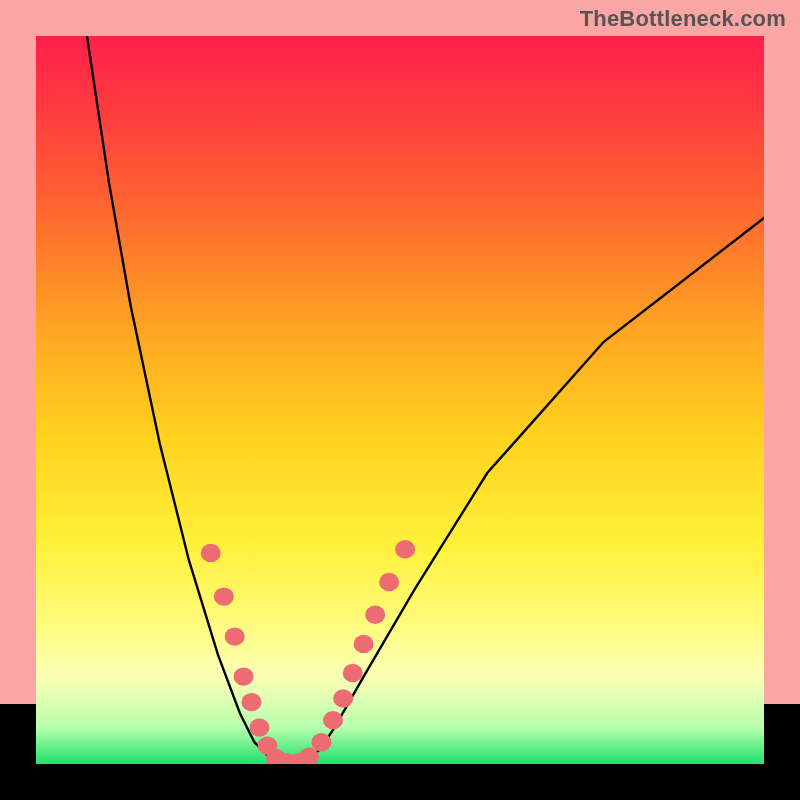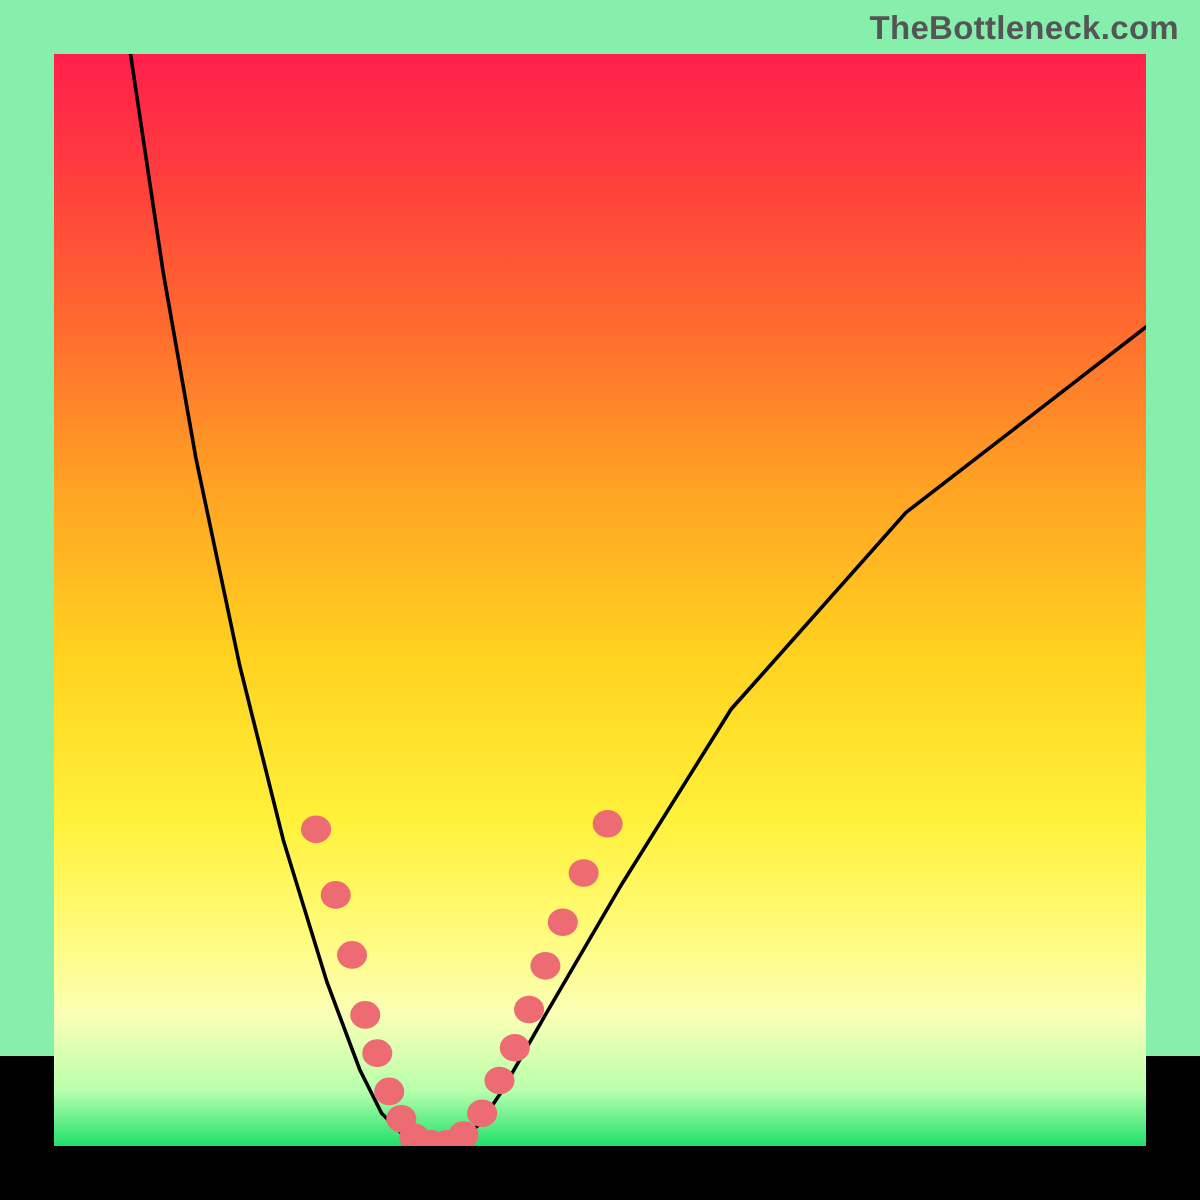--- a/index.html
+++ b/index.html
@@ -8,21 +8,21 @@
     width: 800px;
     height: 800px;
     background: #000;
     overflow: hidden;
     font-family: Arial, Helvetica, sans-serif;
   }
   .stage {
     position: relative;
     width: 800px;
     height: 704px;
-    background: #86efac;
+    background: #fca5a5;
   }
   .watermark {
     position: absolute;
     top: 6px;
     right: 14px;
     font-size: 22px;
     font-weight: 600;
     color: #555;
     white-space: nowrap;
     letter-spacing: 0.2px;

